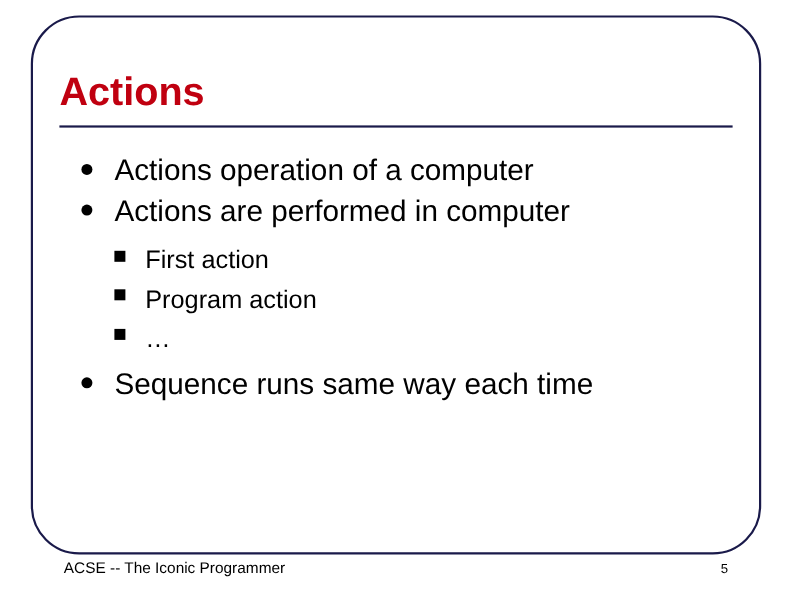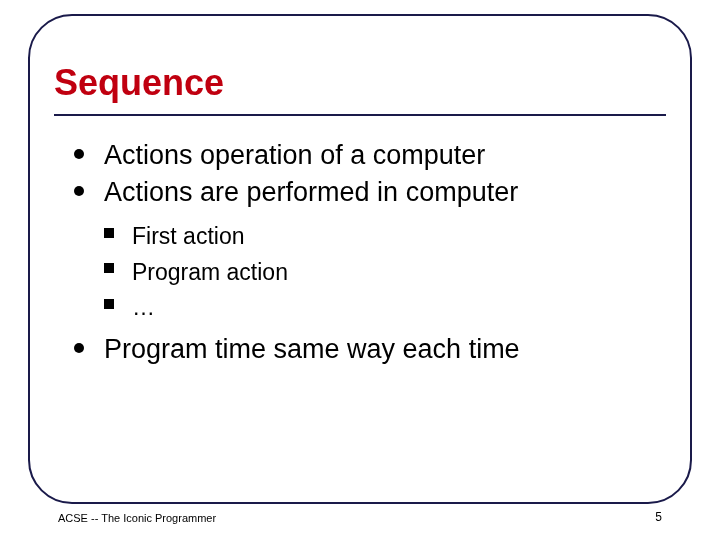--- a/index.html
+++ b/index.html
@@ -76,38 +76,38 @@
     top: 0.38em;
     width: 10px;
     height: 10px;
     background: #000;
   }
   .li-l1-3 { margin-top: 6px; }
   .footer-left {
     position: absolute;
     left: 58px;
     bottom: 16px;
-    font-size: 11px;
+    font-size: 14px;
     color: #000;
   }
   .footer-right {
     position: absolute;
     right: 58px;
     bottom: 16px;
     font-size: 12px;
     color: #000;
   }
 </style>
 </head>
 <body>
 
 <div class="slide">
   <div class="frame"></div>
 
-  <div class="title">Sequence</div>
+  <div class="title">Actions</div>
 
   <div class="content">
     <ul class="level1">
       <li>
         <span>Actions operation of a computer</span>
       </li>
       <li>
         <span>Actions are performed in computer</span>
         <ul class="level2">
           <li>
@@ -115,20 +115,20 @@
           </li>
           <li>
             <span>Program action</span>
           </li>
           <li>
             <span>…</span>
           </li>
         </ul>
       </li>
       <li class="li-l1-3">
-        <span>Program time same way each time</span>
+        <span>Sequence runs same way each time</span>
       </li>
     </ul>
   </div>
 
   <div class="footer-left">ACSE -- The Iconic Programmer</div>
   <div class="footer-right">5</div>
 </div>
 
 </body></html>

